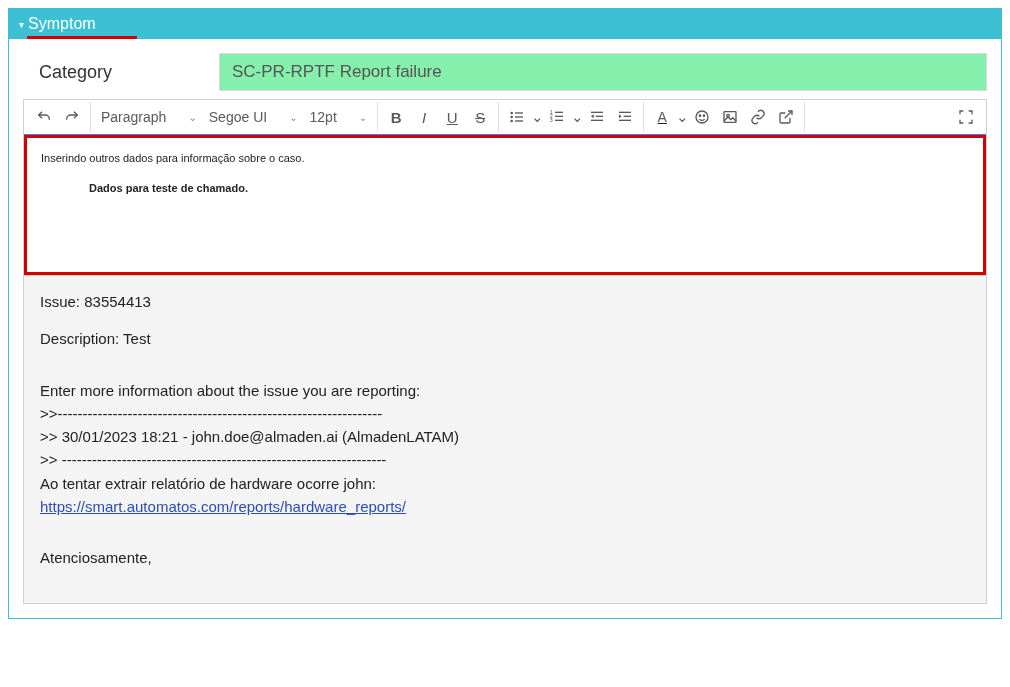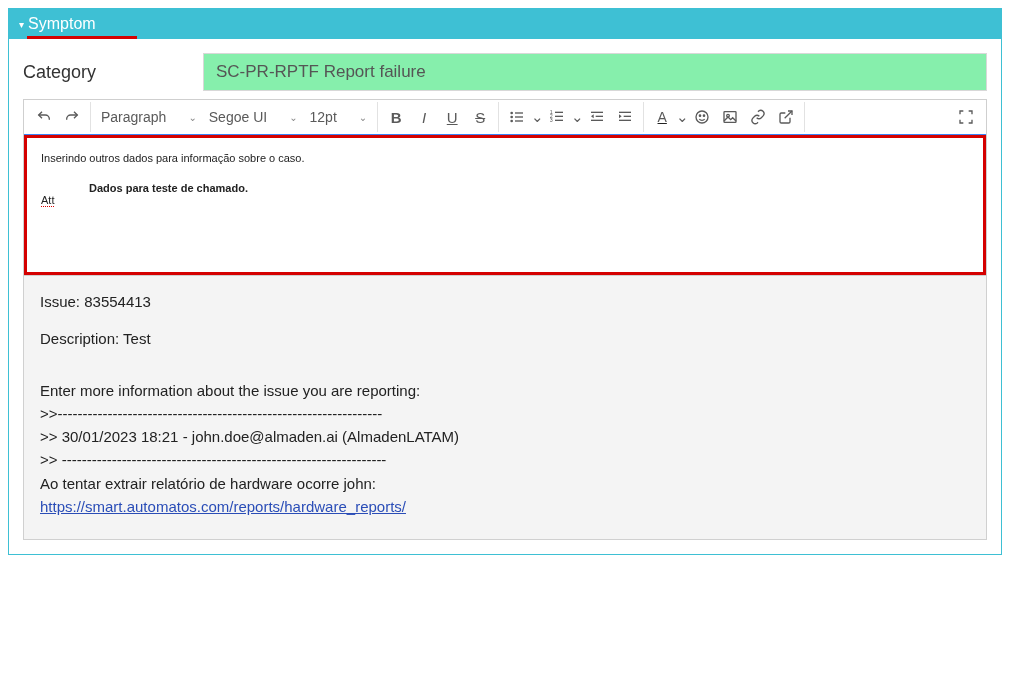--- a/index.html
+++ b/index.html
@@ -43,20 +43,21 @@
     }
     .category-row {
       display: flex;
       align-items: center;
       margin-bottom: 8px;
     }
     .category-label {
       width: 180px;
       font-size: 18px;
       color: #333;
+      margin-left: 16px;
     }
     .category-field {
       flex: 1;
       background: #86efac;
       border: 1px solid #d8d8d8;
       padding: 8px 12px;
       font-size: 17px;
       color: #555;
     }
     .editor-frame {
@@ -125,21 +126,21 @@
       display: inline-block;
     }
     .description-area {
       border: 1px solid #d0d0d0;
       border-top: none;
       background: #f4f4f4;
       padding: 14px 16px;
       font-size: 15px;
       color: #222;
       line-height: 1.55;
-      height: 264px;
+      height: 328px;
       overflow: hidden;
     }
     .description-area .blk {
       margin-bottom: 14px;
     }
     .description-area a {
       color: #2a4db7;
       text-decoration: underline;
     }
     .fmt-b { font-weight: bold; }
@@ -302,21 +303,20 @@
                 <path d="M3 16v5h5"></path>
                 <path d="M21 16v5h-5"></path>
               </svg>
           </div>
         </div>
       </div>
 
       <div class="editor-content">
         <div class="line1">Inserindo outros dados para informação sobre o caso.</div>
         <div class="line2">Dados para teste de chamado.</div>
-        <div><span class="line3">Att</span></div>
       </div>
     </div>
 
     <div class="description-area">
       <div class="blk">
         <span>Issue:</span>
         <span>83554413</span>
       </div>
       <div class="blk">
         <span>Description:</span>

